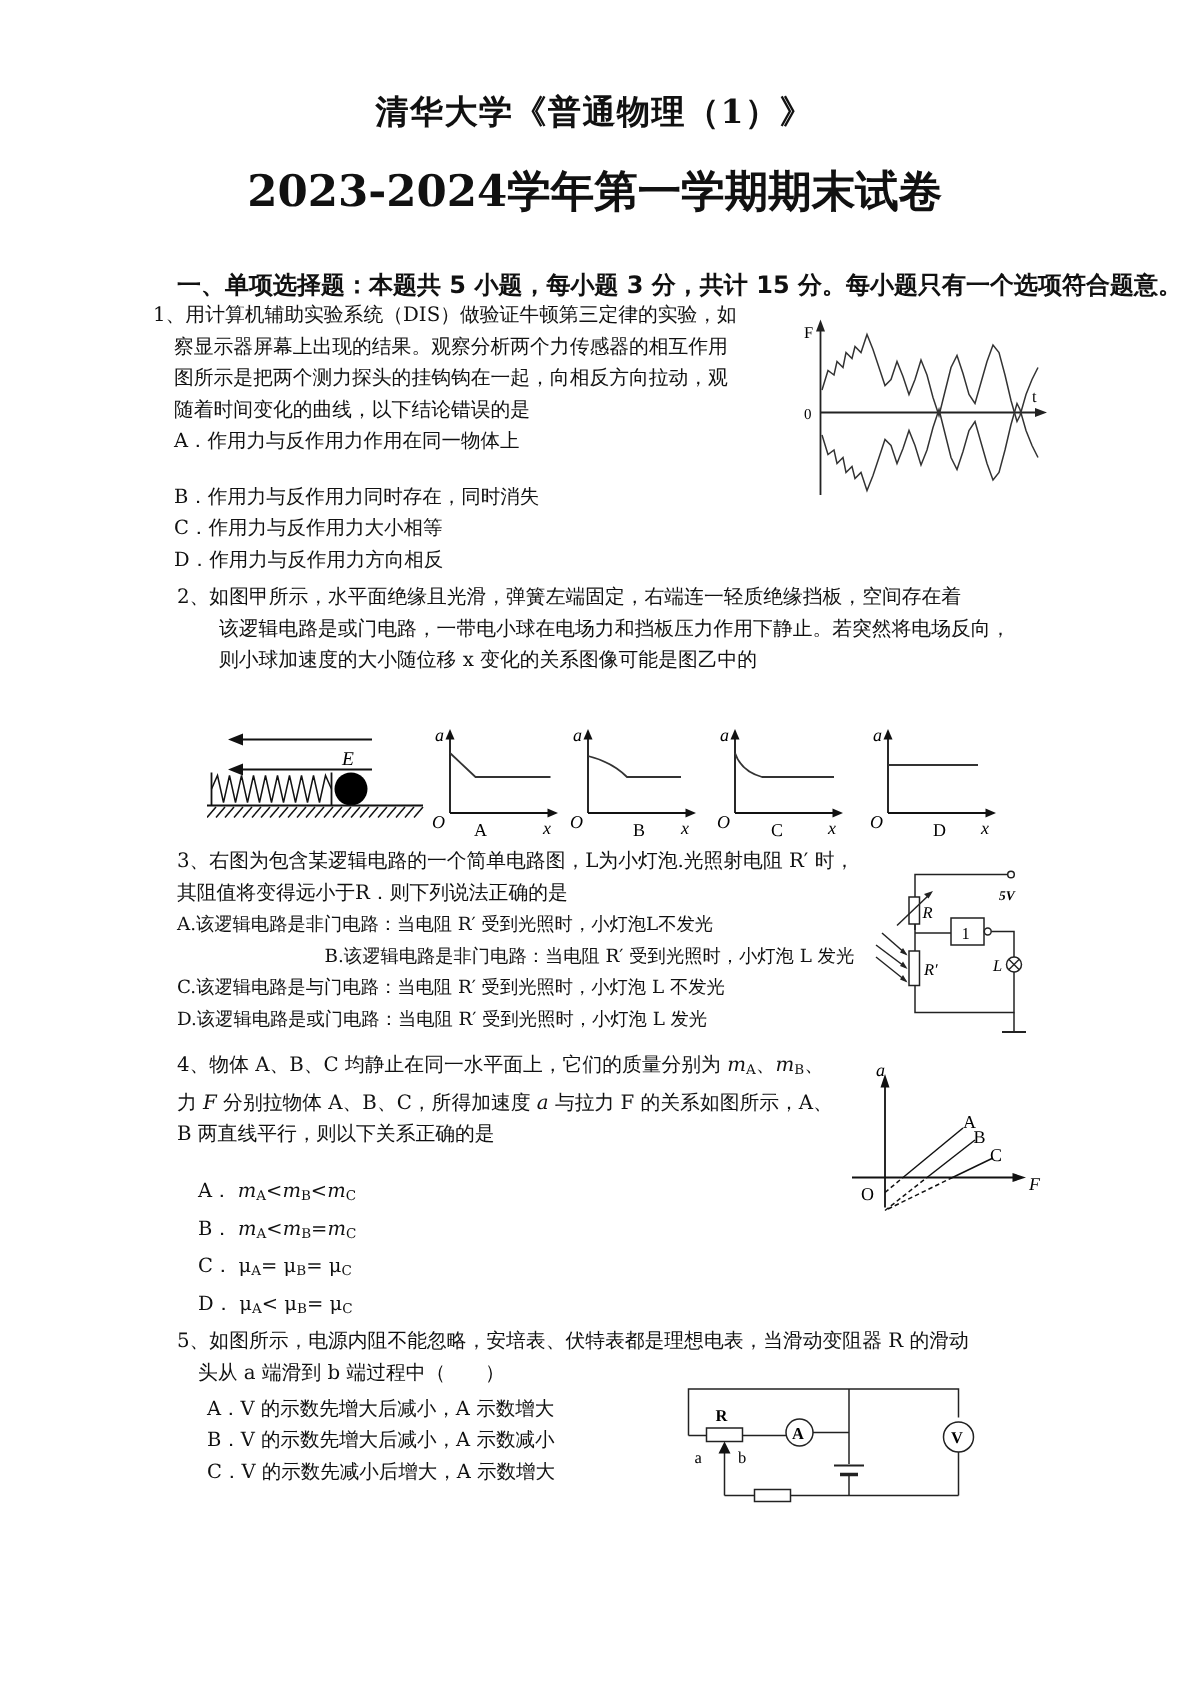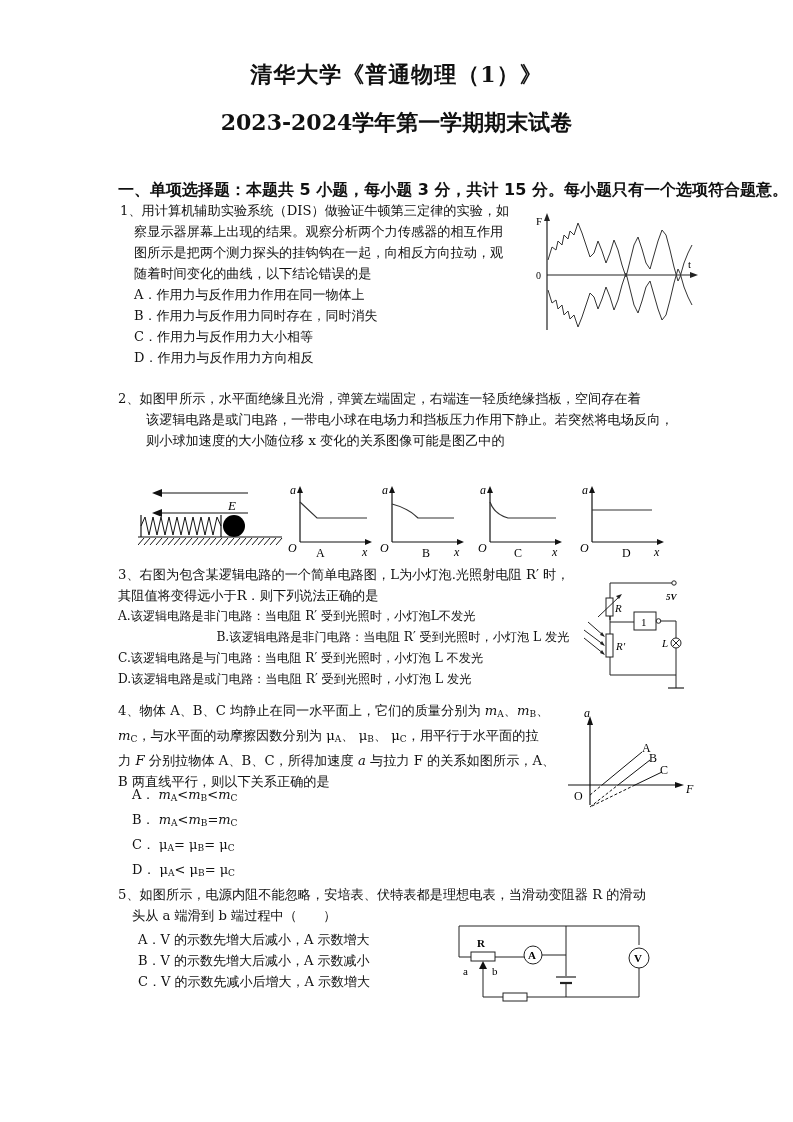--- a/index.html
+++ b/index.html
@@ -7,47 +7,47 @@
     width: 793px; height: 1122px; position: relative; overflow: hidden;
     font-family: "DejaVu Serif", "Liberation Serif", serif; color: #111;
   }
   .abs { position: absolute; }
   .title1 {
     left: 0; width: 793px; top: 60px; text-align: center;
     font-size: 22px; font-weight: bold; letter-spacing: 1px;
   }
   .title2 {
     left: 0; width: 793px; top: 108px; text-align: center;
-    font-size: 22px; font-weight: bold;
+    font-size: 29px; font-weight: bold;
   }
   .section {
     left: 118px; top: 180px; font-size: 16px; font-weight: bold;
     font-family: "DejaVu Sans", "Liberation Sans", sans-serif; white-space: nowrap;
   }
   .line { font-size: 13.2px; white-space: nowrap; line-height: 21px; }
   .opt { font-size: 13px; white-space: nowrap; line-height: 21px; }
   sub { font-size: 9px; vertical-align: -2px; }
   .it { font-style: italic; }
   svg text { font-family: "Liberation Serif", "DejaVu Serif", serif; }
 </style>
 </head>
 <body>
 
 <div class="abs title1">清华大学《普通物理（1）》</div>
 <div class="abs title2">2023-2024学年第一学期期末试卷</div>
 
 <div class="abs section">一、单项选择题：本题共 5 小题，每小题 3 分，共计 15 分。每小题只有一个选项符合题意。</div>
 
-<div class="abs" style="left:120px; top:200px;">
+<div class="abs" style="left:102px; top:200px;">
   <div class="line">1、用计算机辅助实验系统（DIS）做验证牛顿第三定律的实验，如</div>
   <div class="line" style="padding-left:14px;">察显示器屏幕上出现的结果。观察分析两个力传感器的相互作用</div>
   <div class="line" style="padding-left:14px;">图所示是把两个测力探头的挂钩钩在一起，向相反方向拉动，观</div>
   <div class="line" style="padding-left:14px;">随着时间变化的曲线，以下结论错误的是</div>
   <div class="opt" style="padding-left:14px;">A．作用力与反作用力作用在同一物体上</div>
-  <div class="opt" style="padding-left:14px;">B．作用力与反作用力同时存在，同时消失</div>
+  <div class="opt" style="padding-left:14px;margin-top:16px;">B．作用力与反作用力同时存在，同时消失</div>
   <div class="opt" style="padding-left:14px;">C．作用力与反作用力大小相等</div>
   <div class="opt" style="padding-left:14px;">D．作用力与反作用力方向相反</div>
 </div>
 
 <svg class="abs" style="left:530px; top:205px;" width="180" height="130" viewBox="0 0 180 130">
   <line x1="17" y1="125" x2="17" y2="12" stroke="#222" stroke-width="1.2"></line>
   <polygon points="17,8 14,16 20,16" fill="#222"></polygon>
   <line x1="17" y1="70" x2="165" y2="70" stroke="#222" stroke-width="1.2"></line>
   <polygon points="168,70 160,67 160,73" fill="#222"></polygon>
   <text x="6" y="20" font-size="11">F</text>
@@ -184,21 +184,20 @@
   <polygon points="35,67 30,65 32,62" fill="#222"></polygon>
   <polygon points="35,76 30,74 32,71" fill="#222"></polygon>
   <polygon points="35,85 30,83 32,80" fill="#222"></polygon>
   <polyline points="40,87 40,105 106,105 106,78" fill="none" stroke="#222" stroke-width="1"></polyline>
   <line x1="106" y1="105" x2="106" y2="118" stroke="#222" stroke-width="1"></line>
   <line x1="98" y1="118" x2="114" y2="118" stroke="#222" stroke-width="1.2"></line>
 </svg>
 
 <div class="abs" style="left:118px; top:700px;">
   <div class="line">4、物体 A、B、C 均静止在同一水平面上，它们的质量分别为 <span class="it">m</span><sub>A</sub>、<span class="it">m</span><sub>B</sub>、</div>
-  <div class="line"><span class="it">m</span><sub>C</sub>，与水平面的动摩擦因数分别为 μ<sub>A</sub>、 μ<sub>B</sub>、 μ<sub>C</sub>，用平行于水平面的拉</div>
   <div class="line">力 <span class="it">F</span> 分别拉物体 A、B、C，所得加速度 <span class="it">a</span> 与拉力 F 的关系如图所示，A、</div>
   <div class="line">B 两直线平行，则以下关系正确的是</div>
 </div>
 <div class="abs" style="left:132px; top:784px;">
   <div class="opt">A． <span class="it">m</span><sub>A</sub>&lt;<span class="it">m</span><sub>B</sub>&lt;<span class="it">m</span><sub>C</sub></div>
   <div class="opt">B． <span class="it">m</span><sub>A</sub>&lt;<span class="it">m</span><sub>B</sub>=<span class="it">m</span><sub>C</sub></div>
   <div class="opt">C．  μ<sub>A</sub>= μ<sub>B</sub>= μ<sub>C</sub></div>
   <div class="opt">D．  μ<sub>A</sub>&lt; μ<sub>B</sub>= μ<sub>C</sub></div>
 </div>
 

